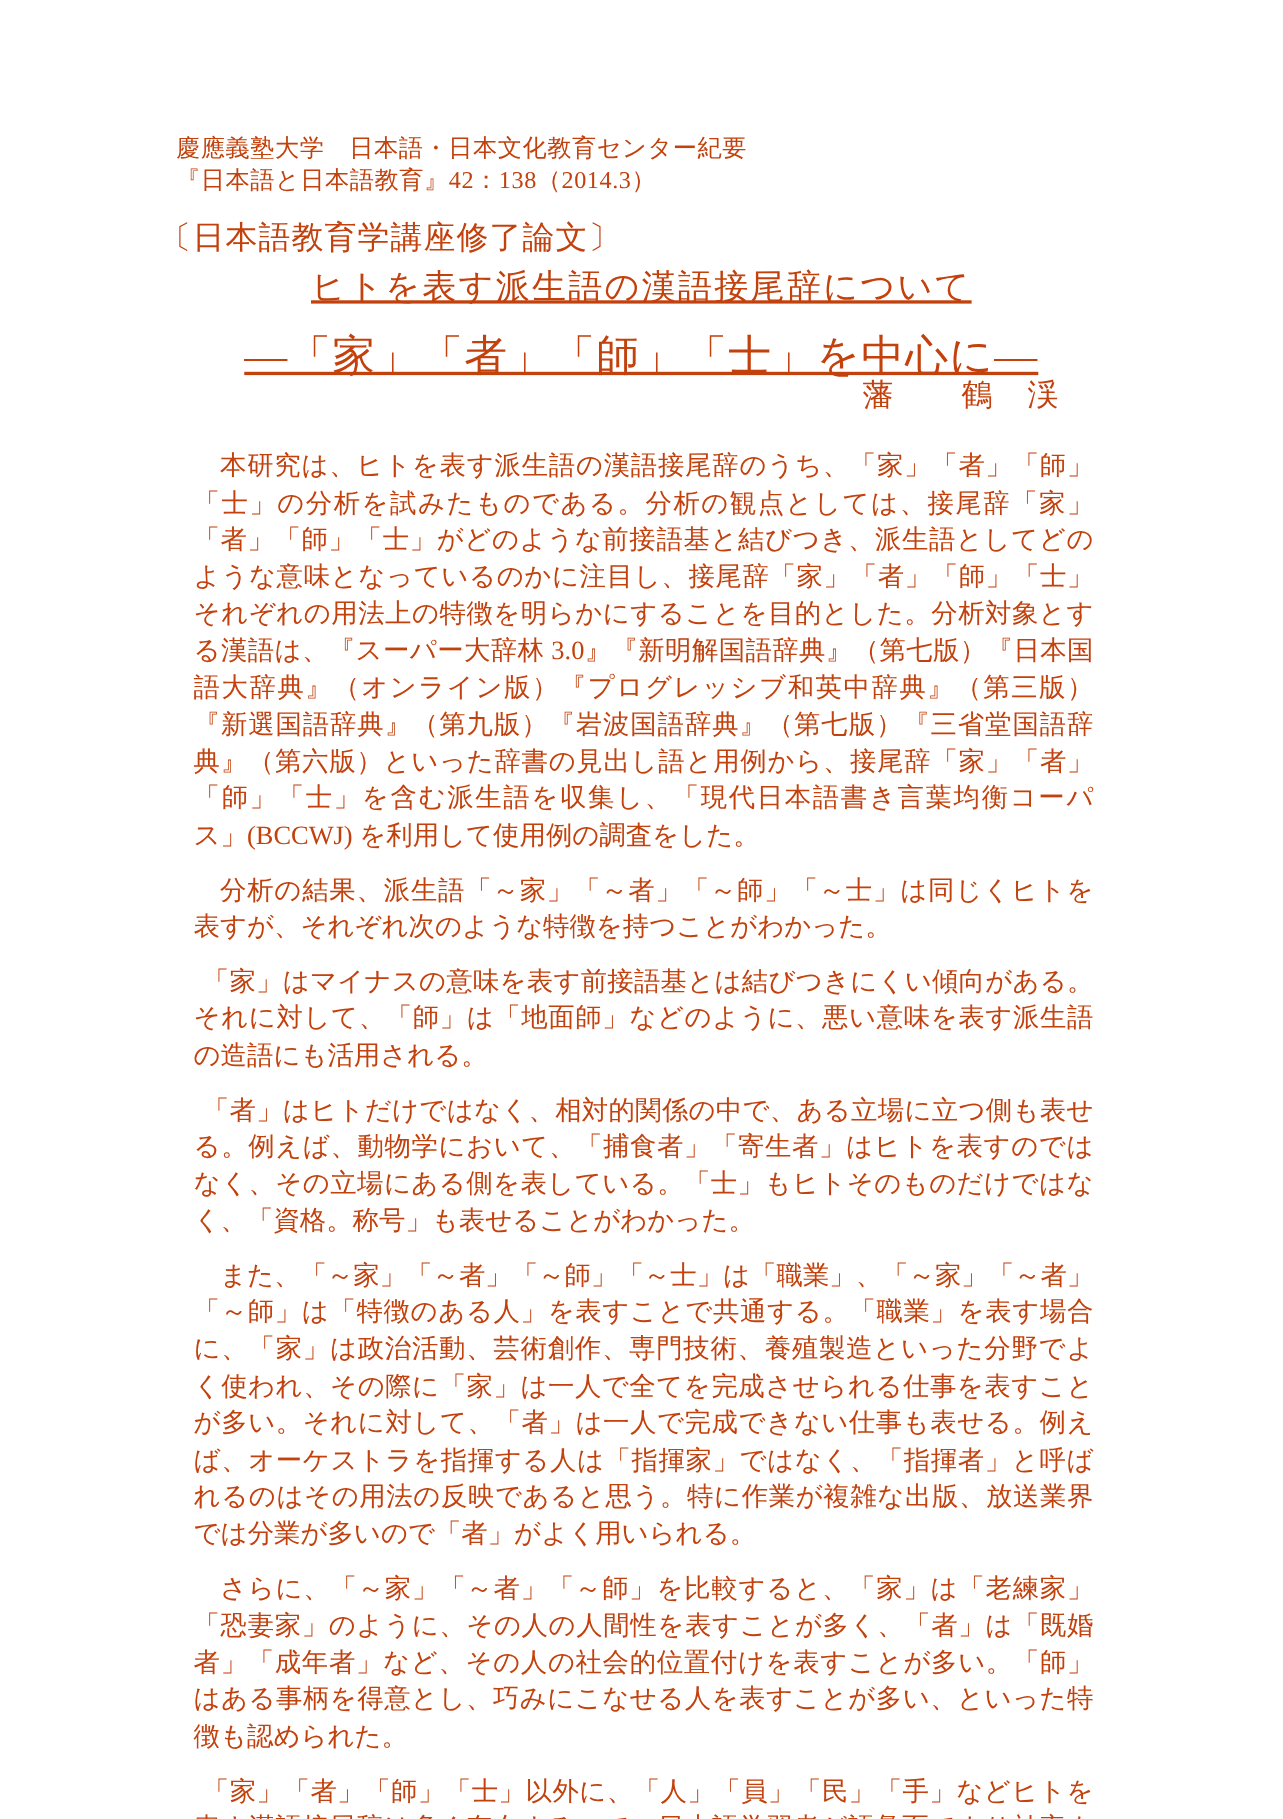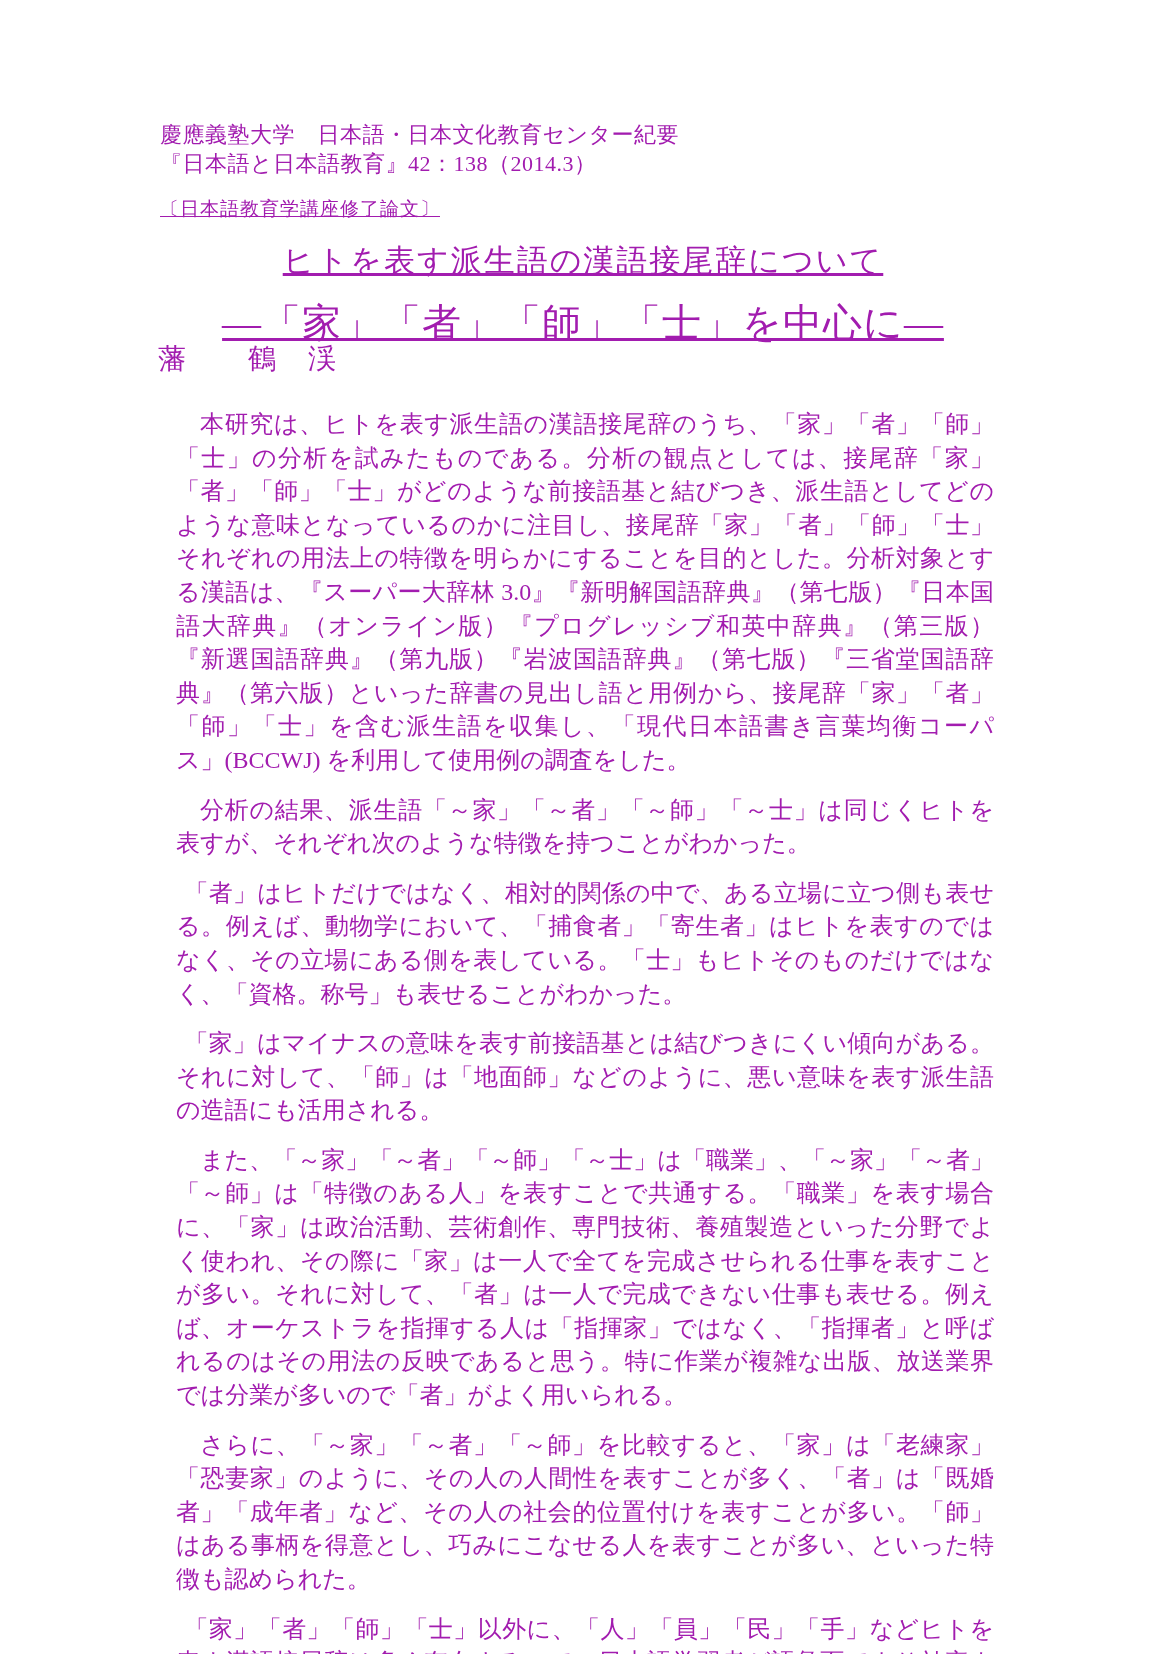--- a/index.html
+++ b/index.html
@@ -5,40 +5,39 @@
   html, body {
     margin: 0;
     padding: 0;
     background: #ffffff;
   }
   .page {
     position: relative;
     width: 1166px;
     height: 1654px;
     background: #ffffff;
-    color: #a21caf;
+    color: #c2410c;
     font-family: "Liberation Serif", "DejaVu Serif", serif;
     overflow: hidden;
   }
   .header-block {
     position: absolute;
     top: 120px;
     left: 160px;
     width: 860px;
     font-size: 22px;
     line-height: 29px;
     letter-spacing: 0.5px;
   }
   .article-type {
     position: absolute;
     top: 196px;
-    left: 160px;
-    font-size: 19px;
+    left: 145px;
+    font-size: 29px;
     letter-spacing: 1px;
-    text-decoration: underline;
   }
   .title-block {
     position: absolute;
     top: 240px;
     left: 158px;
     width: 850px;
     text-align: center;
     text-decoration: underline;
   }
   .main-title {
@@ -51,21 +50,21 @@
     font-size: 39px;
     font-weight: normal;
     margin: 14px 0 0 0;
     letter-spacing: 1px;
   }
   .author-line {
     position: absolute;
     top: 340px;
     left: 158px;
     width: 848px;
-    text-align: left;
+    text-align: right;
     padding-right: 42px;
     box-sizing: border-box;
     font-size: 28px;
     letter-spacing: 2px;
   }
   .body-text {
     position: absolute;
     top: 392px;
     left: 160px;
     width: 850px;
@@ -96,20 +95,20 @@
   <div class="title-block">
     <h1 class="main-title">ヒトを表す派生語の漢語接尾辞について</h1>
     <h2 class="sub-title">―「家」「者」「師」「士」を中心に―</h2>
   </div>
 
   <div class="author-line">藩　　鶴　渓</div>
 
   <div class="body-text">
     <p class="indent-full">本研究は、ヒトを表す派生語の漢語接尾辞のうち、「家」「者」「師」「士」の分析を試みたものである。分析の観点としては、接尾辞「家」「者」「師」「士」がどのような前接語基と結びつき、派生語としてどのような意味となっているのかに注目し、接尾辞「家」「者」「師」「士」それぞれの用法上の特徴を明らかにすることを目的とした。分析対象とする漢語は、『スーパー大辞林 3.0』『新明解国語辞典』（第七版）『日本国語大辞典』（オンライン版）『プログレッシブ和英中辞典』（第三版）『新選国語辞典』（第九版）『岩波国語辞典』（第七版）『三省堂国語辞典』（第六版）といった辞書の見出し語と用例から、接尾辞「家」「者」「師」「士」を含む派生語を収集し、「現代日本語書き言葉均衡コーパス」(BCCWJ) を利用して使用例の調査をした。</p>
     <p class="indent-full">分析の結果、派生語「～家」「～者」「～師」「～士」は同じくヒトを表すが、それぞれ次のような特徴を持つことがわかった。</p>
+    <p class="indent-half">「家」はマイナスの意味を表す前接語基とは結びつきにくい傾向がある。それに対して、「師」は「地面師」などのように、悪い意味を表す派生語の造語にも活用される。</p>
     <p class="indent-half">「者」はヒトだけではなく、相対的関係の中で、ある立場に立つ側も表せる。例えば、動物学において、「捕食者」「寄生者」はヒトを表すのではなく、その立場にある側を表している。「士」もヒトそのものだけではなく、「資格。称号」も表せることがわかった。</p>
-    <p class="indent-half">「家」はマイナスの意味を表す前接語基とは結びつきにくい傾向がある。それに対して、「師」は「地面師」などのように、悪い意味を表す派生語の造語にも活用される。</p>
     <p class="indent-full">また、「～家」「～者」「～師」「～士」は「職業」、「～家」「～者」「～師」は「特徴のある人」を表すことで共通する。「職業」を表す場合に、「家」は政治活動、芸術創作、専門技術、養殖製造といった分野でよく使われ、その際に「家」は一人で全てを完成させられる仕事を表すことが多い。それに対して、「者」は一人で完成できない仕事も表せる。例えば、オーケストラを指揮する人は「指揮家」ではなく、「指揮者」と呼ばれるのはその用法の反映であると思う。特に作業が複雑な出版、放送業界では分業が多いので「者」がよく用いられる。</p>
     <p class="indent-full">さらに、「～家」「～者」「～師」を比較すると、「家」は「老練家」「恐妻家」のように、その人の人間性を表すことが多く、「者」は「既婚者」「成年者」など、その人の社会的位置付けを表すことが多い。「師」はある事柄を得意とし、巧みにこなせる人を表すことが多い、といった特徴も認められた。</p>
     <p class="indent-half">「家」「者」「師」「士」以外に、「人」「員」「民」「手」などヒトを表す漢語接尾辞は多く存在するので、日本語学習者が語彙面でより効率よく学習できるように、個別の漢語接辞の用法の検討を積み重ねていく必要があると思う。</p>
   </div>
 
 </div>
 
 </body></html>

